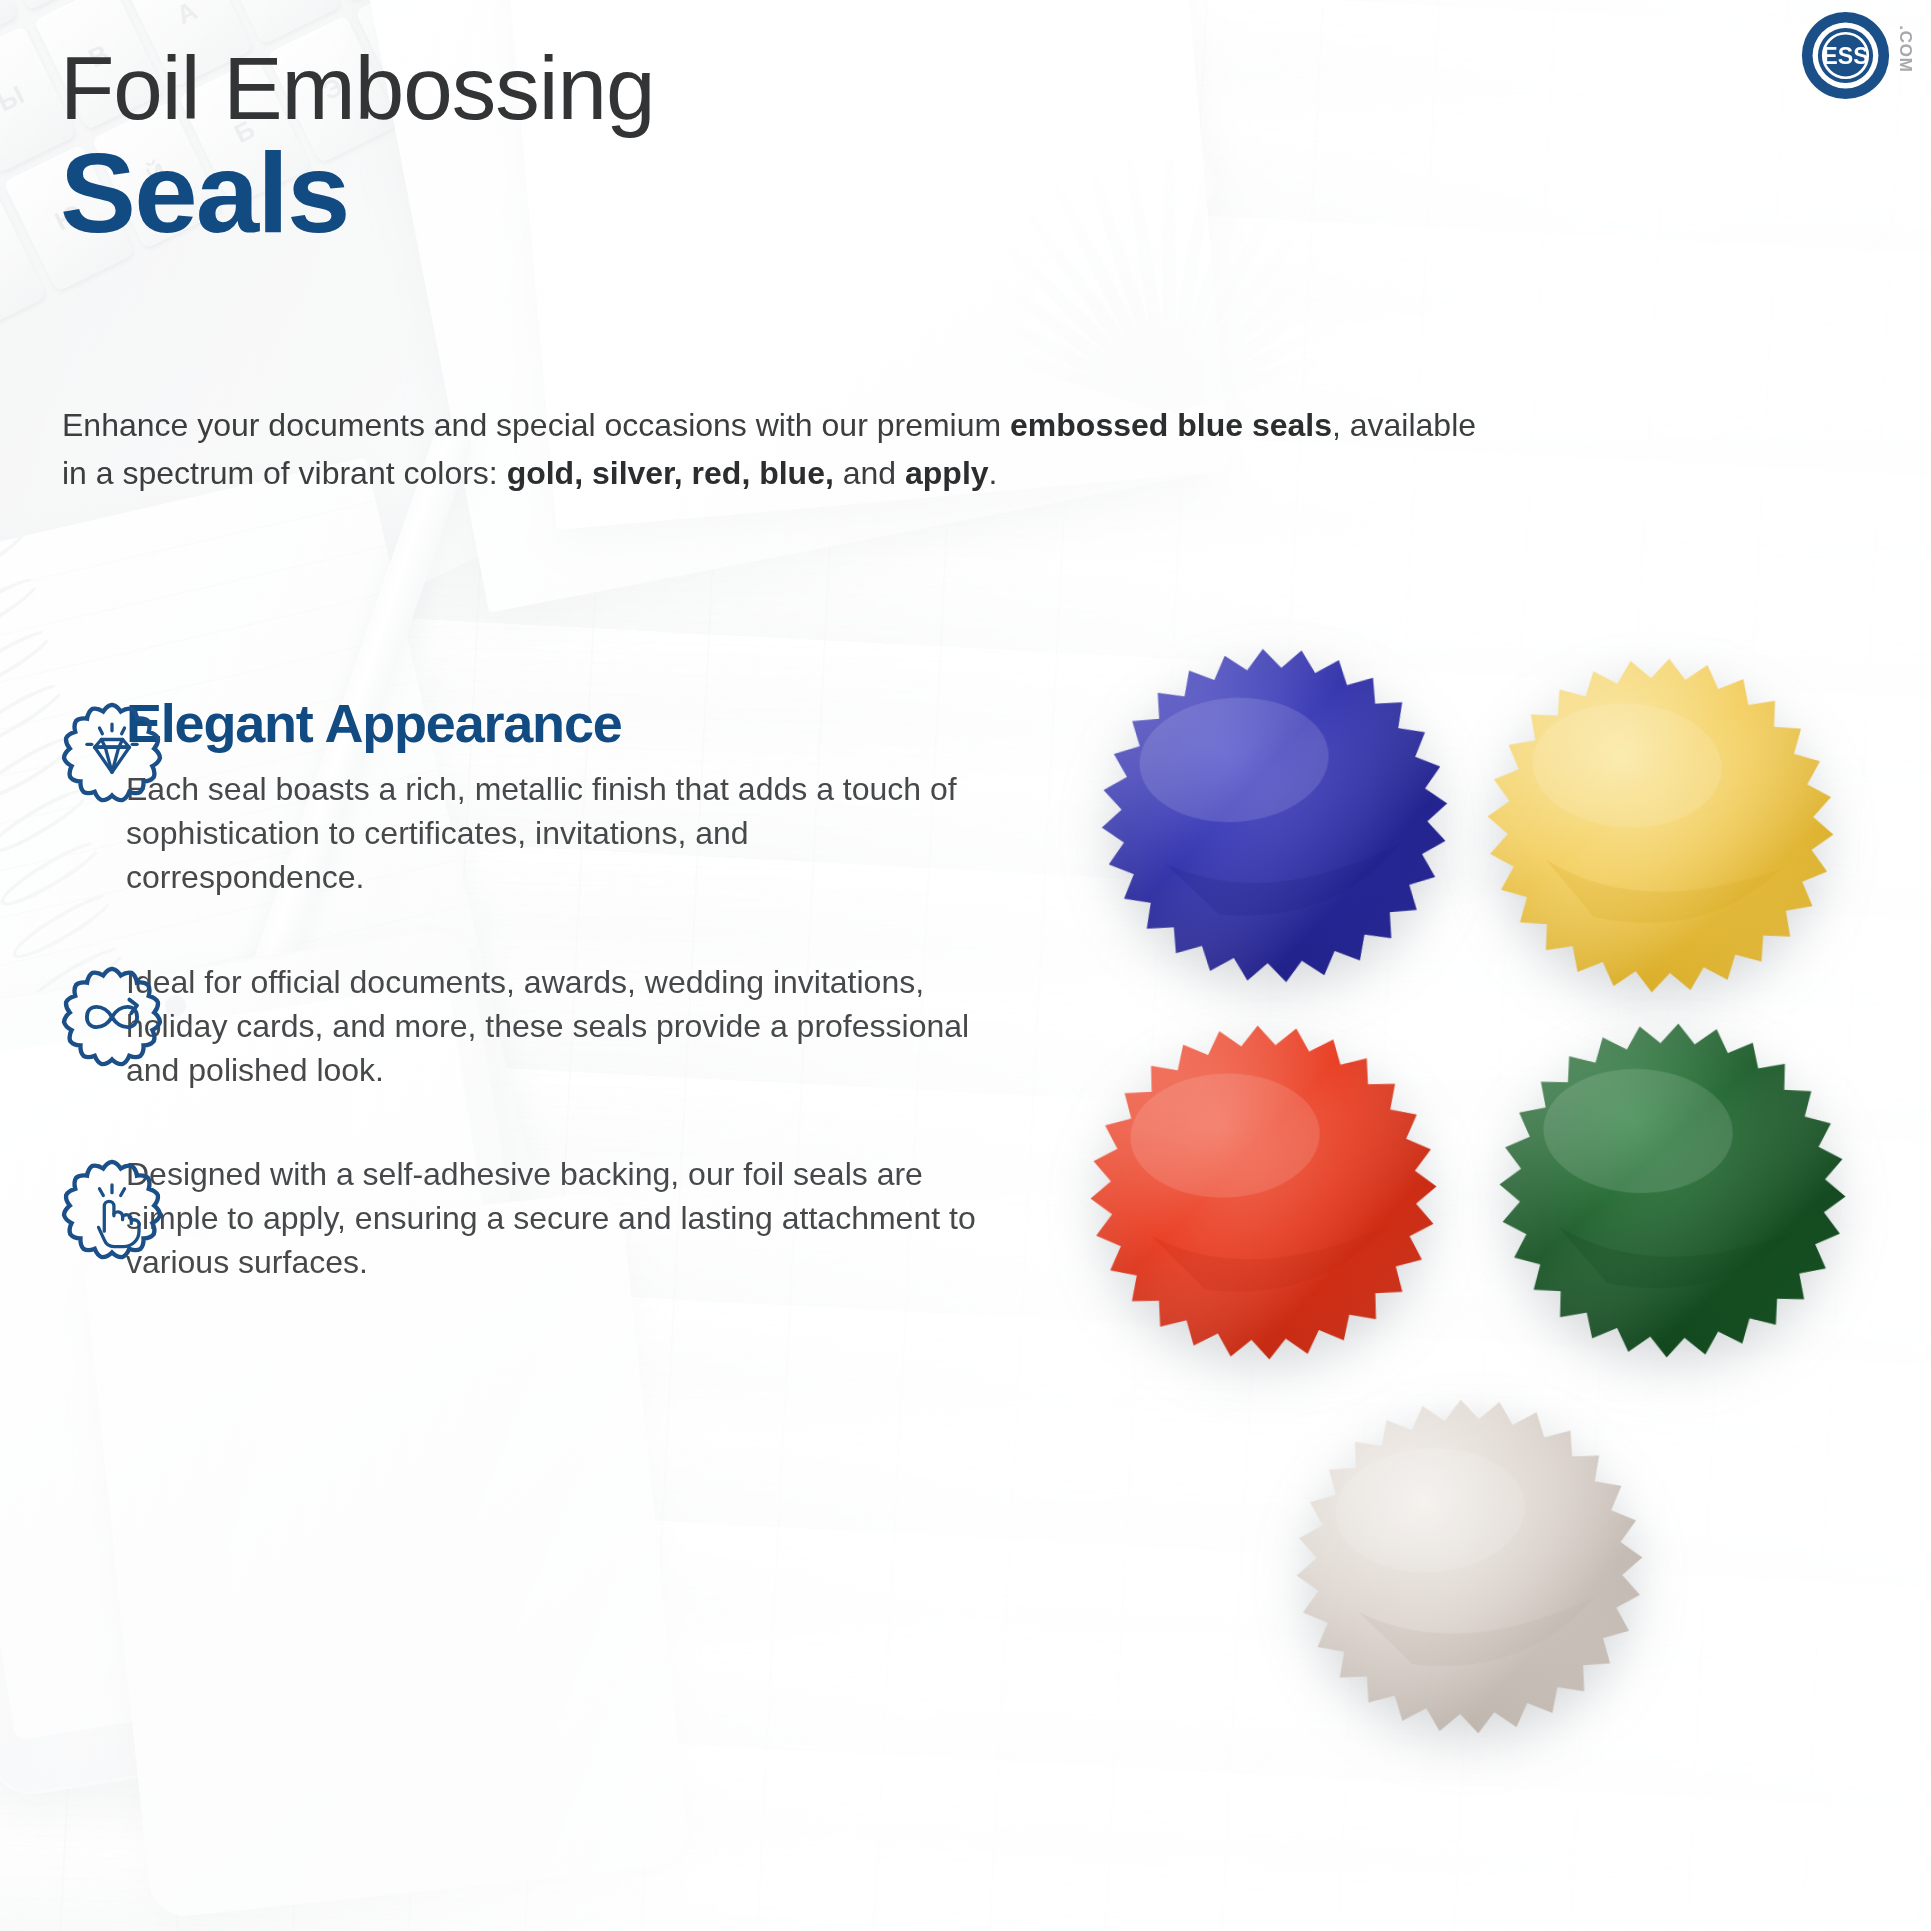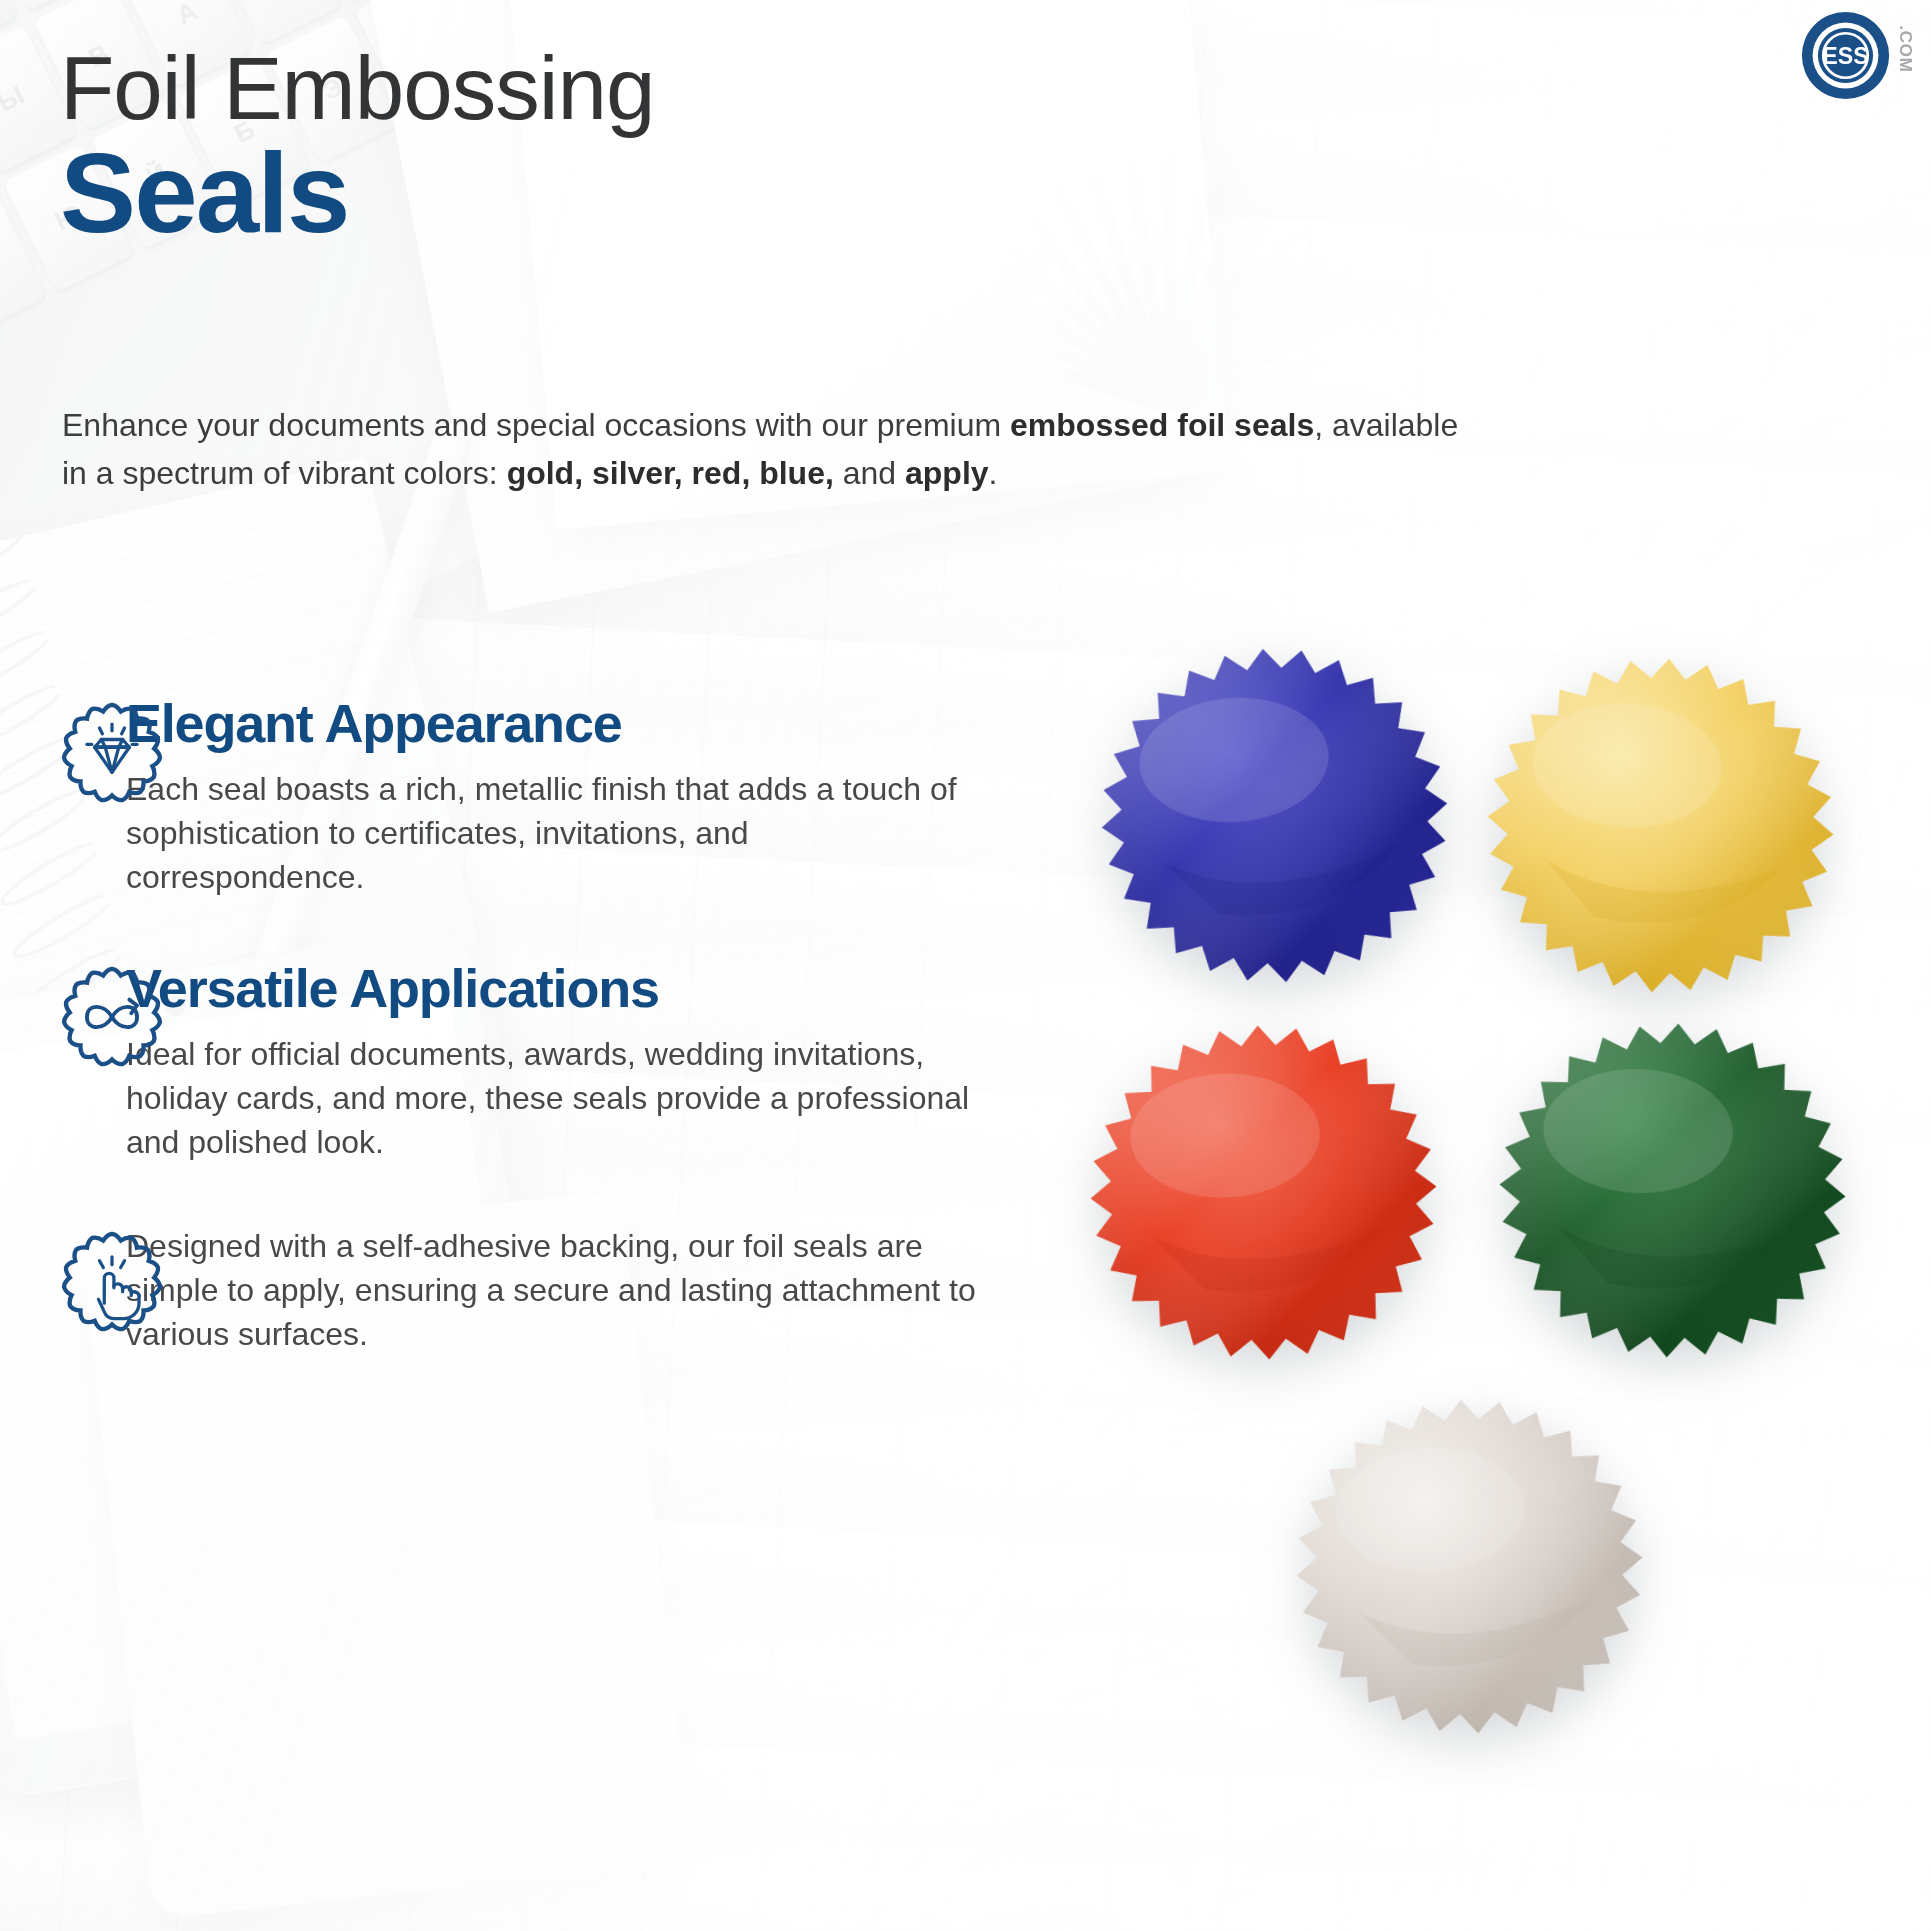--- a/index.html
+++ b/index.html
@@ -391,21 +391,21 @@
       </svg>
       <div class="logo-dotcom">.COM</div>
     </div>
 
     <div class="headline">
       <div class="h-thin">Foil Embossing</div>
       <div class="h-bold">Seals</div>
     </div>
 
     <p class="intro">
-      <span>Enhance your documents and special occasions with our premium </span><b>embossed foil seals</b><span>, available in a spectrum of vibrant colors: </span><b>gold, silver, red, blue,</b><span> and </span><b>apply</b><span>.</span>
+      <span>Enhance your documents and special occasions with our premium </span><b>embossed blue seals</b><span>, available in a spectrum of vibrant colors: </span><b>gold, silver, red, blue,</b><span> and </span><b>apply</b><span>.</span>
     </p>
 
     <div class="features">
 
       <div class="feature">
         <div class="feature-icon">
           <svg viewBox="0 0 112 112">
             <path class="scallop" d="M56.00 6.00 Q61.17 6.77 65.15 12.96 Q71.30 8.92 76.34 10.32 Q80.75 13.13 81.86 20.40 Q89.12 19.21 93.16 22.54 Q96.05 26.90 94.11 34.00 Q101.22 35.87 103.55 40.55 Q104.42 45.71 99.76 51.40 Q105.50 56.00 105.73 61.23 Q104.42 66.29 97.85 69.60 Q101.22 76.13 99.30 81.00 Q96.05 85.10 88.70 85.44 Q89.12 92.79 85.39 96.45 Q80.75 98.87 73.90 96.20 Q71.30 103.08 66.40 104.91 Q61.17 105.23 56.00 100.00 Q50.83 105.23 45.60 104.91 Q40.70 103.08 38.10 96.20 Q31.25 98.87 26.61 96.45 Q22.88 92.79 23.30 85.44 Q15.95 85.10 12.70 81.00 Q10.78 76.13 14.15 69.60 Q7.58 66.29 6.27 61.23 Q6.50 56.00 12.24 51.40 Q7.58 45.71 8.45 40.55 Q10.78 35.87 17.89 34.00 Q15.95 26.90 18.84 22.54 Q22.88 19.21 30.14 20.40 Q31.25 13.13 35.66 10.32 Q40.70 8.92 46.85 12.96 Q50.83 6.77 56.00 6.00Z" fill="none" stroke="#1b4f87" stroke-width="4.5" id="sc1"></path>
             <g stroke="#1b4f87" stroke-width="3.4" fill="none" stroke-linecap="round" stroke-linejoin="round">
               <path d="M38 50 L56 76 L74 50 Z"></path>
@@ -430,21 +430,20 @@
         <div class="feature-icon">
           <svg viewBox="0 0 112 112">
             <path class="scallop" d="M56.00 6.00 Q61.17 6.77 65.15 12.96 Q71.30 8.92 76.34 10.32 Q80.75 13.13 81.86 20.40 Q89.12 19.21 93.16 22.54 Q96.05 26.90 94.11 34.00 Q101.22 35.87 103.55 40.55 Q104.42 45.71 99.76 51.40 Q105.50 56.00 105.73 61.23 Q104.42 66.29 97.85 69.60 Q101.22 76.13 99.30 81.00 Q96.05 85.10 88.70 85.44 Q89.12 92.79 85.39 96.45 Q80.75 98.87 73.90 96.20 Q71.30 103.08 66.40 104.91 Q61.17 105.23 56.00 100.00 Q50.83 105.23 45.60 104.91 Q40.70 103.08 38.10 96.20 Q31.25 98.87 26.61 96.45 Q22.88 92.79 23.30 85.44 Q15.95 85.10 12.70 81.00 Q10.78 76.13 14.15 69.60 Q7.58 66.29 6.27 61.23 Q6.50 56.00 12.24 51.40 Q7.58 45.71 8.45 40.55 Q10.78 35.87 17.89 34.00 Q15.95 26.90 18.84 22.54 Q22.88 19.21 30.14 20.40 Q31.25 13.13 35.66 10.32 Q40.70 8.92 46.85 12.96 Q50.83 6.77 56.00 6.00Z" fill="none" stroke="#1b4f87" stroke-width="4.5" id="sc2"></path>
             <g stroke="#1b4f87" stroke-width="4" fill="none" stroke-linecap="round" stroke-linejoin="round">
               <path d="M56 56 C48 42 30 42 30 56 C30 70 48 70 56 56 C64 42 82 42 82 56 C82 70 64 70 56 56 Z"></path>
               <path d="M74 38 L82 44 L76 52"></path>
             </g>
           </svg>
         </div>
         <div class="feature-body">
-          <h2 class="feature-title">Versatile Applications</h2>
           <p class="feature-desc">Ideal for official documents, awards, wedding invitations, holiday cards, and more, these seals provide a professional and polished look.</p>
         </div>
       </div>
 
       <div class="feature">
         <div class="feature-icon">
           <svg viewBox="0 0 112 112">
             <path class="scallop" d="M56.00 6.00 Q61.17 6.77 65.15 12.96 Q71.30 8.92 76.34 10.32 Q80.75 13.13 81.86 20.40 Q89.12 19.21 93.16 22.54 Q96.05 26.90 94.11 34.00 Q101.22 35.87 103.55 40.55 Q104.42 45.71 99.76 51.40 Q105.50 56.00 105.73 61.23 Q104.42 66.29 97.85 69.60 Q101.22 76.13 99.30 81.00 Q96.05 85.10 88.70 85.44 Q89.12 92.79 85.39 96.45 Q80.75 98.87 73.90 96.20 Q71.30 103.08 66.40 104.91 Q61.17 105.23 56.00 100.00 Q50.83 105.23 45.60 104.91 Q40.70 103.08 38.10 96.20 Q31.25 98.87 26.61 96.45 Q22.88 92.79 23.30 85.44 Q15.95 85.10 12.70 81.00 Q10.78 76.13 14.15 69.60 Q7.58 66.29 6.27 61.23 Q6.50 56.00 12.24 51.40 Q7.58 45.71 8.45 40.55 Q10.78 35.87 17.89 34.00 Q15.95 26.90 18.84 22.54 Q22.88 19.21 30.14 20.40 Q31.25 13.13 35.66 10.32 Q40.70 8.92 46.85 12.96 Q50.83 6.77 56.00 6.00Z" fill="none" stroke="#1b4f87" stroke-width="4.5" id="sc3"></path>
             <g stroke="#1b4f87" stroke-width="3.4" fill="none" stroke-linecap="round" stroke-linejoin="round">
               <path d="M48 78 L48 52 a5 5 0 0 1 10 0 L58 62"></path>

